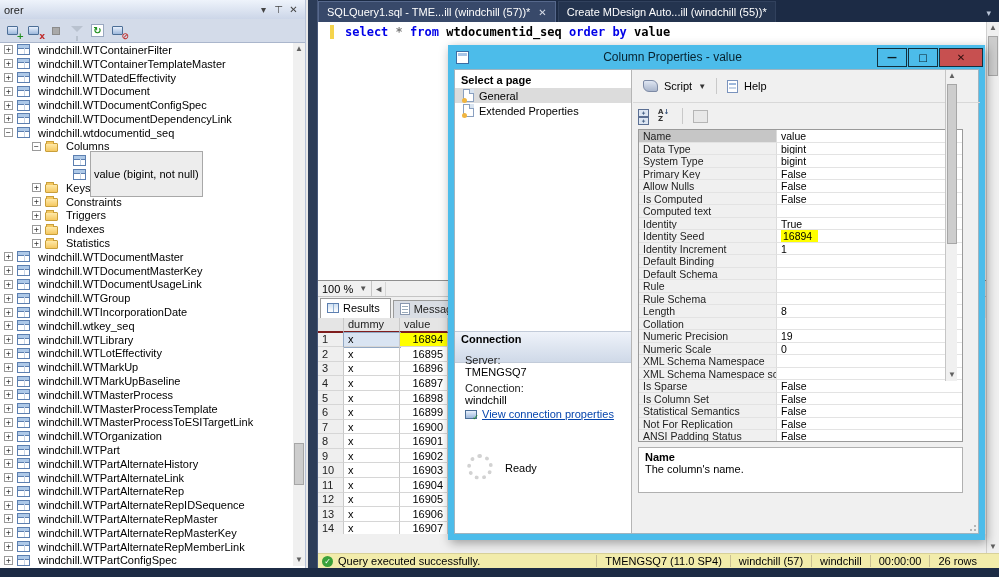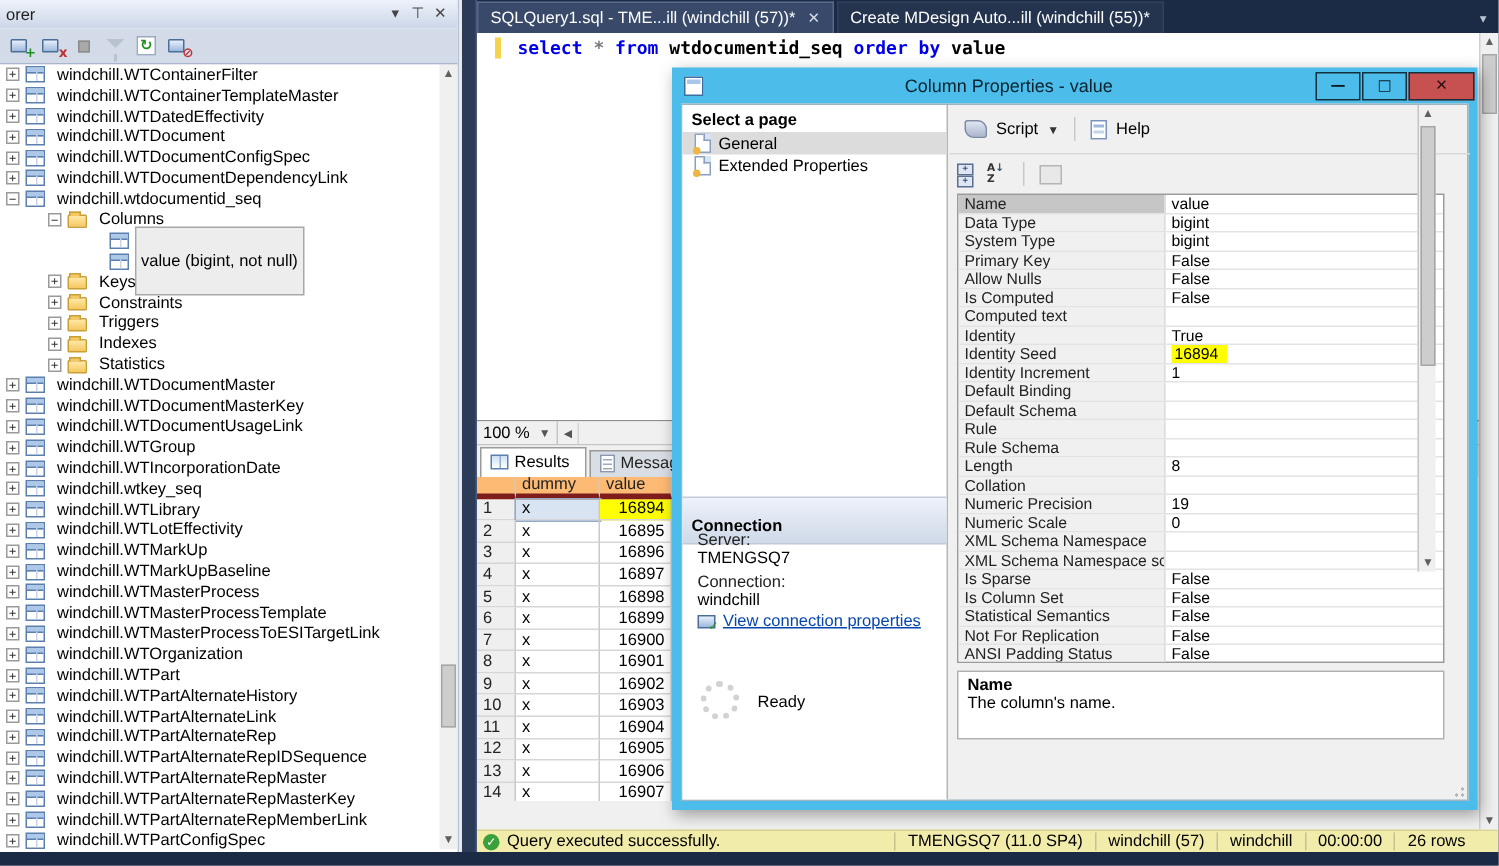--- a/index.html
+++ b/index.html
@@ -74,21 +74,21 @@
   .grid-ico::after { content:""; position:absolute; left:50%; top:0; bottom:0; width:1px; background:#8fb0d4; }
   .msg-ico { width:10px; height:12px; border:1px solid #8a98b0; background:#fff; position:relative; }
   .msg-ico::after { content:""; position:absolute; left:1px; right:1px; top:2px; height:1px; background:#9ab; box-shadow:0 3px 0 #9ab, 0 6px 0 #9ab; }
 
   #rgrid { position:absolute; left:0; top:37px; width:668px; height:216px; background:#fff; overflow:hidden; font-size:11px; }
   .grow { display:flex; height:14.55px; }
   .gcell { border-right:1px solid #c9c9c9; border-bottom:1px solid #d6d6d6; padding:0 4px; display:flex; align-items:center; overflow:hidden; }
   .gc-num { width:26px; background:#efefef; justify-content:flex-start; color:#222; }
   .gc-dummy { width:56px; }
   .gc-value { width:48px; justify-content:flex-end; }
-  .grow.head .gcell { background:#fdba74; border-bottom:4px solid #7f1d1d; justify-content:flex-start; color:#222; }
+  .grow.head .gcell { background:#e5e5e5; border-bottom:2px solid #7f1d1d; justify-content:flex-start; color:#222; }
   .cell-sel { background:#d9e4f2; outline:1px solid #93a9c4; }
   .cell-hl { background:#ffff00; }
 
   
   #status-bar { position:absolute; left:0; top:553px; width:681px; height:15px; background:#f2ecab; border-top:1px solid #d8d19a; display:flex; align-items:center; }
   #status-check { width:11px; height:11px; border-radius:50%; background:#3aa13a; color:#fff; font-size:8px; line-height:11px; text-align:center; margin:0 5px 0 4px; }
   #status-msg { flex:1; }
   #status-segs { display:flex; margin-right:14px; }
   .seg { border-left:1px solid #c9c092; padding:0 8px; white-space:nowrap; }
 
@@ -103,21 +103,21 @@
   #btn-close { width:44px; background:#c75050; color:#2a0d0d; }
   #dlg-body { position:relative; margin:0 6px 6px 6px; width:525px; height:465px; background:#f0f0f0; border:1px solid #9fb4c0; }
 
   #dlg-left { position:absolute; left:0; top:0; width:177px; height:463px; background:#fff; border-right:1px solid #b5b5b5; }
   #sap-header { font-weight:bold; padding:4px 6px 2px 6px; }
   .sap-item { display:flex; align-items:center; gap:5px; padding:1px 4px 1px 8px; }
   .sap-item.sel { background:#dcdcdc; }
   .page-ico { width:11px; height:13px; background:#fff; border:1px solid #8aa0c0; position:relative; }
   .page-ico::before { content:""; position:absolute; right:-1px; top:-1px; width:4px; height:4px; background:#d9e4f0; border-left:1px solid #8aa0c0; border-bottom:1px solid #8aa0c0; }
   .page-ico::after { content:""; position:absolute; left:-2px; bottom:-2px; width:5px; height:5px; background:#f0b540; border-radius:50%; }
-  .sect-head { position:absolute; left:0; width:176px; height:32px; background:linear-gradient(#eef2f9,#cfd9e8); border-top:1px solid #c2cbd9; border-bottom:1px solid #c2cbd9; font-weight:bold; padding:13px 6px; }
+  .sect-head { position:absolute; left:0; width:176px; height:32px; background:linear-gradient(#eef2f9,#cfd9e8); border-top:1px solid #c2cbd9; border-bottom:1px solid #c2cbd9; font-weight:bold; padding:1px 6px; }
   #conn-head { top:261px; } #prog-head { top:368px; }
   .conn-label { position:absolute; left:10px; color:#222; }
   .conn-value { position:absolute; left:10px; }
   #conn-link-row { position:absolute; left:10px; top:338px; display:flex; align-items:center; gap:5px; }
   .link-ico { width:12px; height:9px; background:linear-gradient(#e8f0fc,#9db8dc); border:1px solid #4c6e96; position:relative; }
   .link-ico::after { content:"✓"; position:absolute; right:-3px; bottom:-4px; color:#1f8f1f; font:bold 8px/8px "DejaVu Sans",sans-serif; }
   #conn-link { color:#0645ad; text-decoration:underline; }
   #spinner { position:absolute; left:12px; top:384px; width:26px; height:26px; border-radius:50%; border:4px dotted #d2d2d2; }
   #prog-status { position:absolute; left:50px; top:392px; }
 

